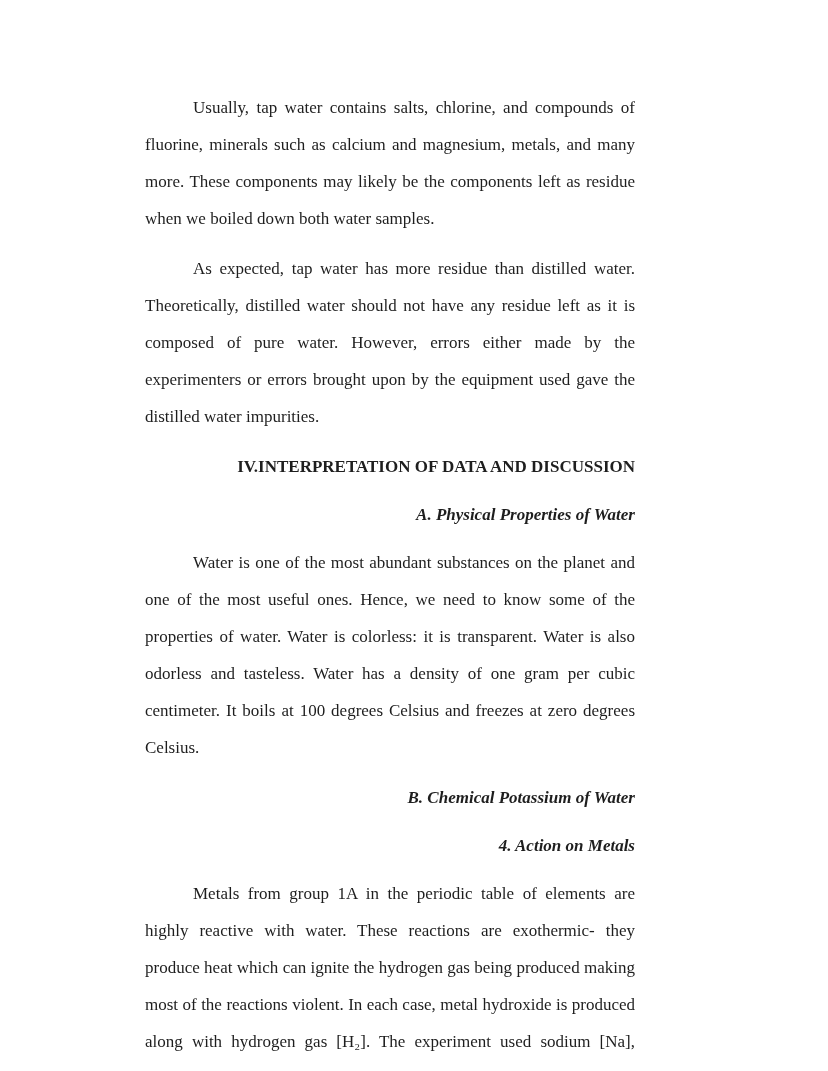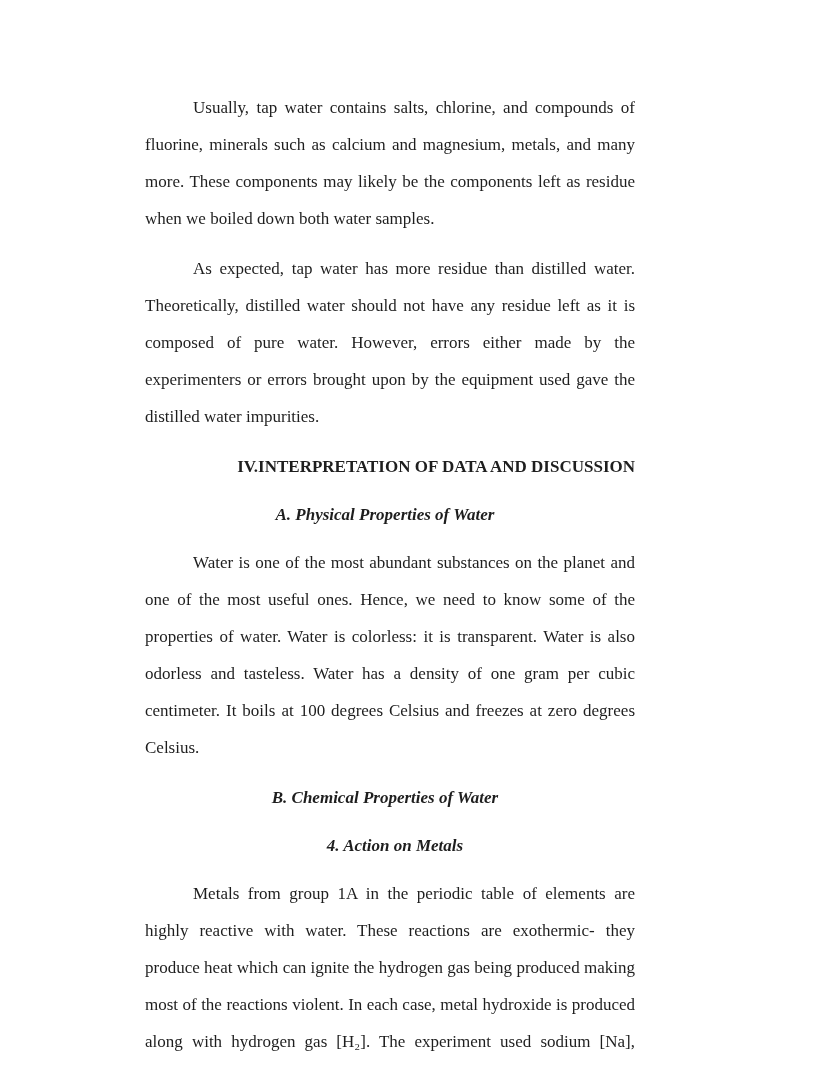--- a/index.html
+++ b/index.html
@@ -41,21 +41,21 @@
   .heading .hnum {
     display: inline-block;
     width: 50px;
   }
   .sub {
     margin: 0 0 11px 4px;
     font-size: 17px;
     line-height: 37px;
     font-weight: bold;
     font-style: italic;
-    text-align: center;
+    text-align: right;
   }
   .sub.a, .sub.b { margin-left: -10px; }
   .sub.b1 { margin-left: 10px; }
 </style>
 </head>
 <body>
 
 <div class="page">
   <div class="doc">
 
@@ -64,20 +64,20 @@
     <p class="body">As expected, tap water has more residue than distilled water. Theoretically, distilled water should not have any residue left as it is composed of pure water. However, errors either made by the experimenters or errors brought upon by the equipment used gave the distilled water impurities.</p>
 
     <h2 class="heading">
       <span class="hnum">IV.</span><span>INTERPRETATION OF DATA AND DISCUSSION</span>
     </h2>
 
     <h3 class="sub a">A. Physical Properties of Water</h3>
 
     <p class="body">Water is one of the most abundant substances on the planet and one of the most useful ones. Hence, we need to know some of the properties of water. Water is colorless: it is transparent. Water is also odorless and tasteless. Water has a density of one gram per cubic centimeter. It boils at 100 degrees Celsius and freezes at zero degrees Celsius.</p>
 
-    <h3 class="sub b">B. Chemical Properties of Water</h3>
+    <h3 class="sub b">B. Chemical Potassium of Water</h3>
 
     <h3 class="sub b1">4. Action on Metals</h3>
 
     <p class="body">Metals from group 1A in the periodic table of elements are highly reactive with water. These reactions are exothermic- they produce heat which can ignite the hydrogen gas being produced making most of the reactions violent. In each case, metal hydroxide is produced along with hydrogen gas [H₂]. The experiment used sodium [Na], potassium [K], and calcium [Ca] which all reacted with water at normal temperature. Potassium and sodium react vigorously with cold water. The heat generated from the reaction can ignite</p>
 
   </div>
 </div>
 
 </body></html>

